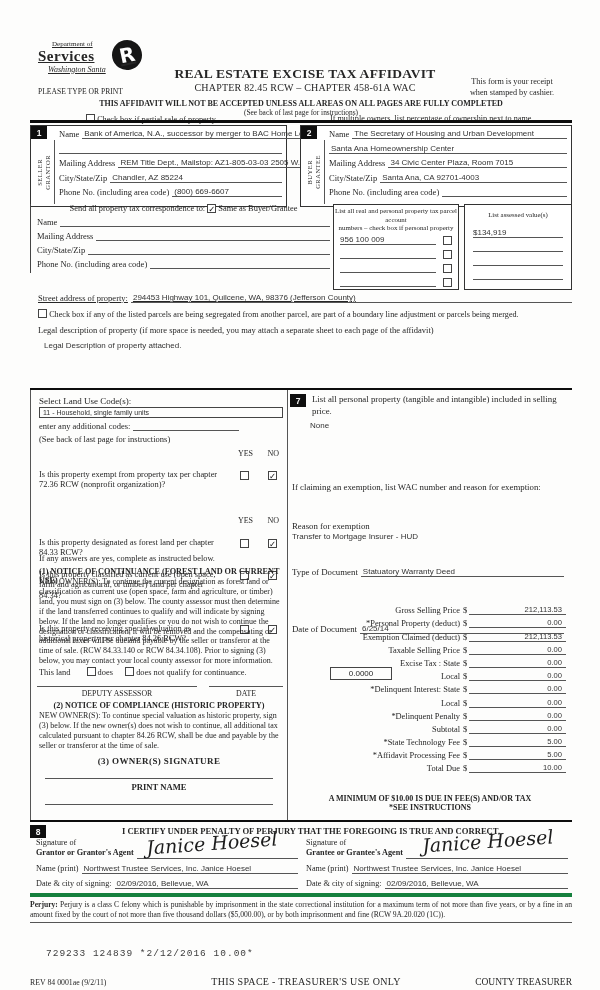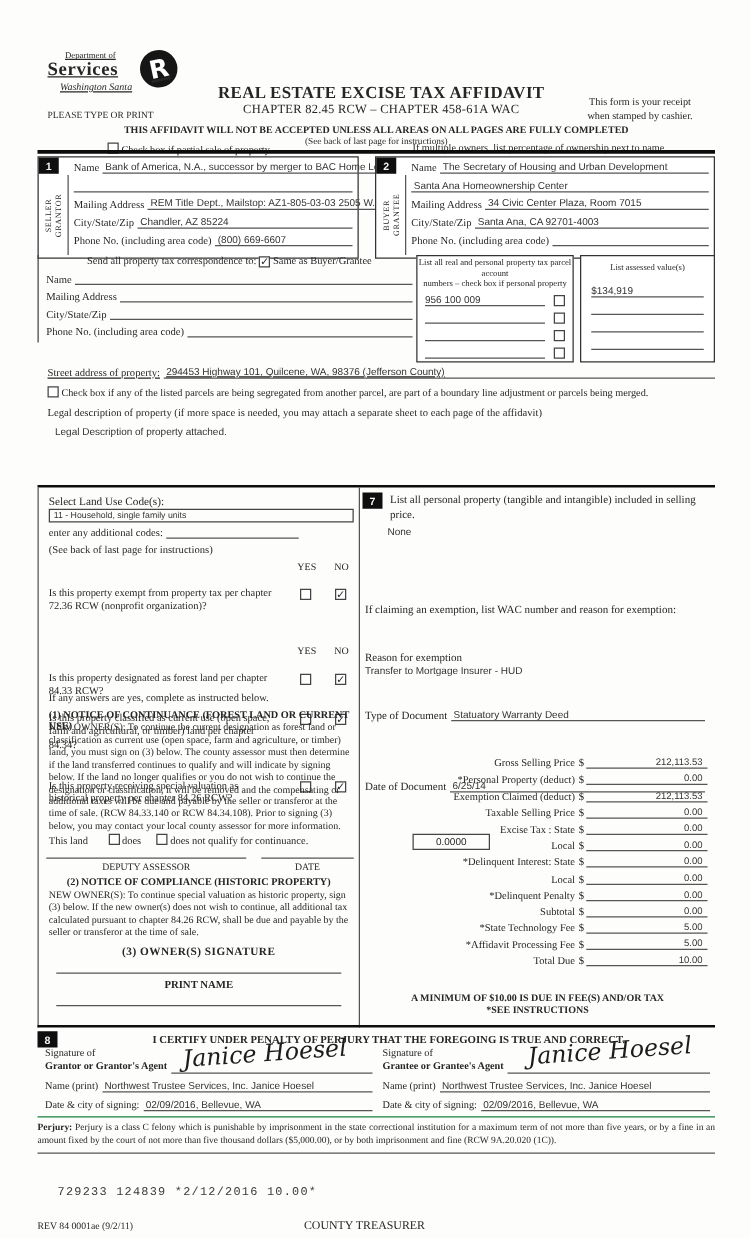--- a/index.html
+++ b/index.html
@@ -468,25 +468,26 @@
       <span class="lab small-lab">Name (print)</span>
       <span class="fv val">Northwest Trustee Services, Inc.     Janice Hoesel</span>
     </div>
     <div class="frow">
       <span class="lab small-lab">Date &amp; city of signing:</span>
       <span class="fv val">02/09/2016, Bellevue, WA</span>
     </div>
   </div>
 </div>
 
-<div class="abs pj" style="left:30px; top:893px; width:542px; border-top:1px solid #15803d; padding-top:3px;">
+<div class="abs pj" style="left:30px; top:893px; width:542px; border-top:4px solid #15803d; padding-top:3px;">
   <span class="b">Perjury:</span>
   <span>Perjury is a class C felony which is punishable by imprisonment in the state correctional institution for a maximum term of not more than five years, or by a fine in an amount fixed by the court of not more than five thousand dollars ($5,000.00), or by both imprisonment and fine (RCW 9A.20.020 (1C)).</span>
 </div>
 
 <div class="abs" style="left:30px; top:922px; width:542px; border-top:1px solid #555;"></div>
 
 <div class="abs" style="left:30px; top:976px; width:542px; display:flex; align-items:baseline;">
   <span style="font-size:7.8px; width:160px;">REV 84 0001ae (9/2/11)</span>
+  <span class="ctr" style="flex:1; font-size:10px; letter-spacing:0.3px;">THIS SPACE - TREASURER'S USE ONLY</span>
   <span style="font-size:9.5px; width:150px; text-align:right;">COUNTY TREASURER</span>
 </div>
 
 <div class="abs mono" style="left:46px; top:948px; font-size:9.5px; letter-spacing:1px; color:#3c3c3c;">729233 124839 *2/12/2016 10.00*</div>
 
 </body></html>

